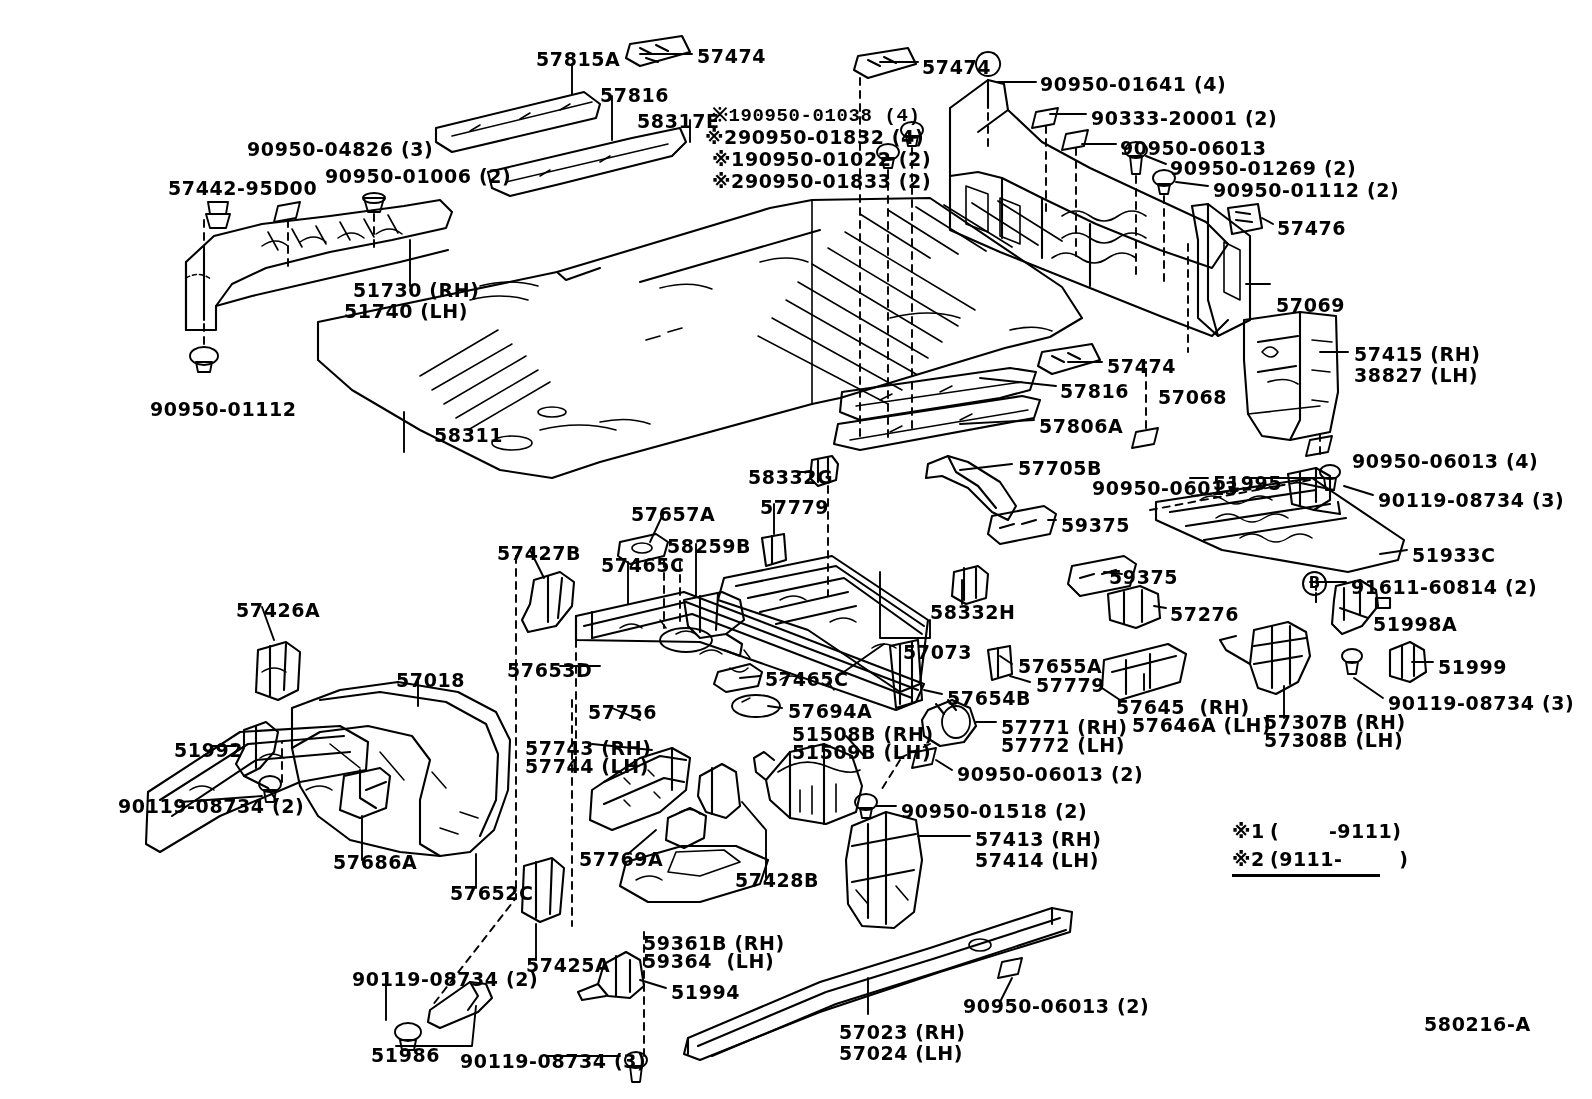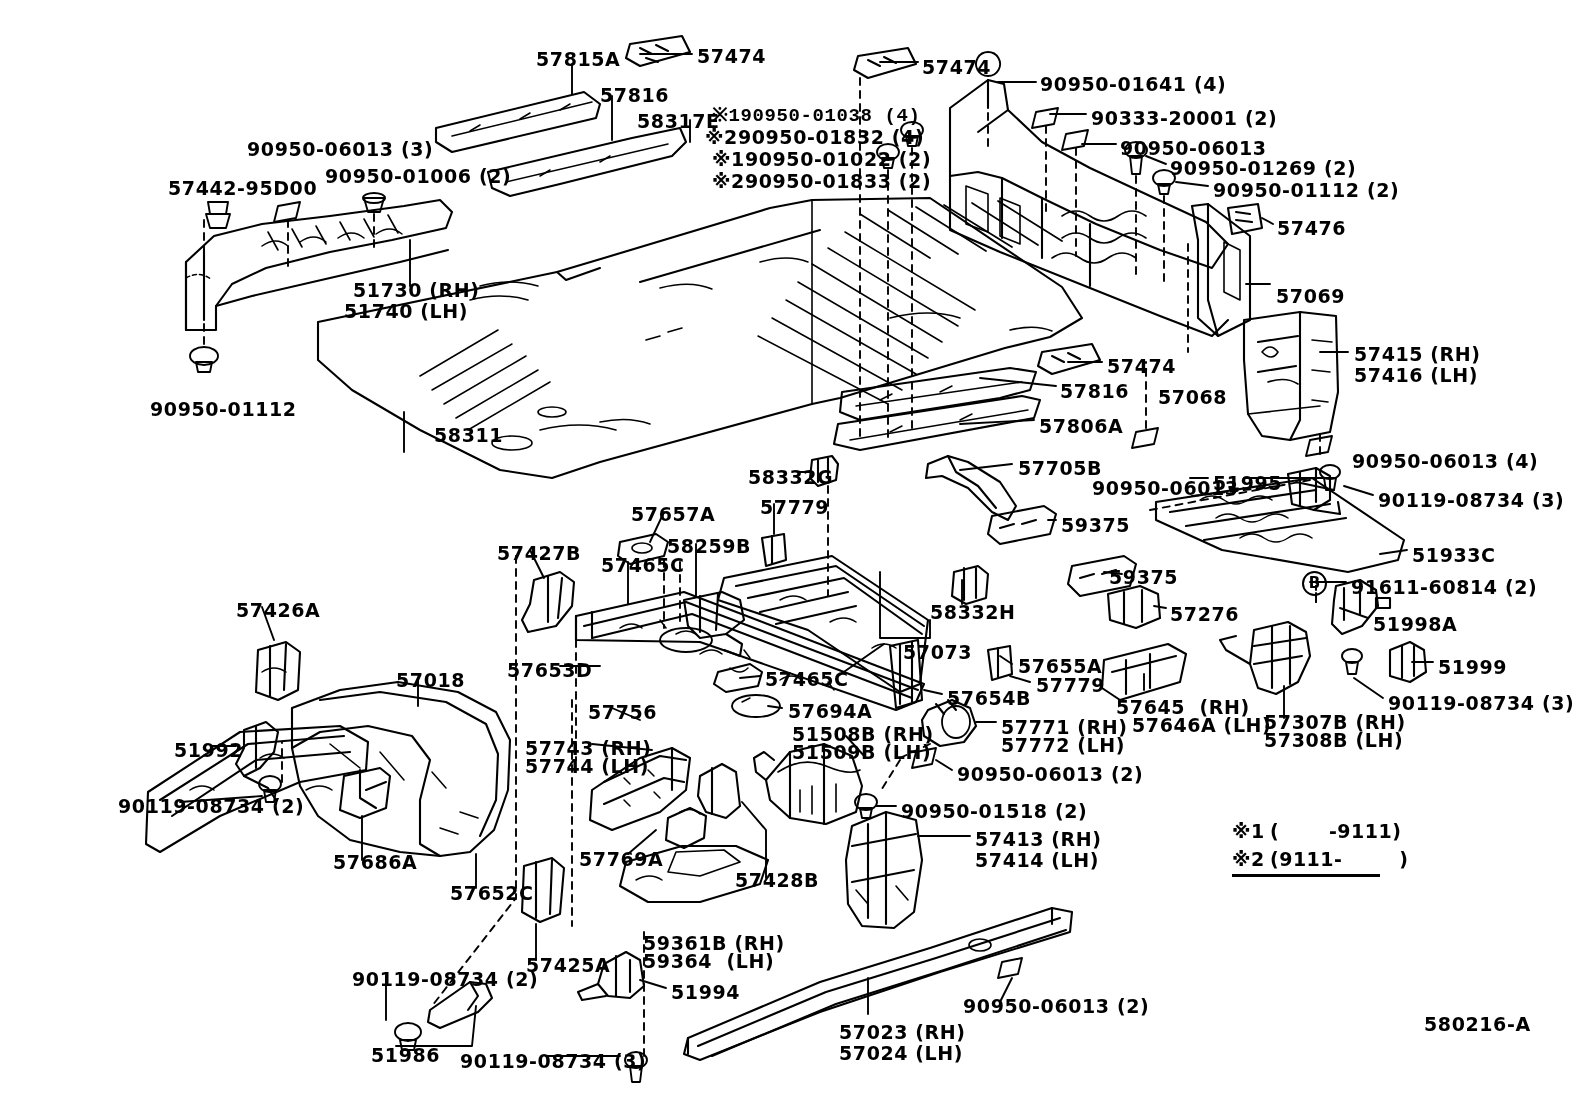--- a/index.html
+++ b/index.html
@@ -572,30 +572,30 @@
       <div class="lbl" style="left: 1040px; top: 73px;">90950-01641 (4)</div>
       <div class="lbl" style="left: 600px; top: 84px;">57816</div>
       <div class="lbl" style="left: 1091px; top: 107px;">90333-20001 (2)</div>
       <div class="lbl" style="left: 637px; top: 110px;">58317E</div>
       <div class="lbl" style="left: 712px; top: 105px; font-family: Liberation Mono, monospace;">※190950-01038 (4)</div>
       <div class="lbl" style="left: 705px; top: 126px;">※290950-01832 (4)</div>
       <div class="lbl" style="left: 1120px; top: 137px;">90950-06013</div>
       <div class="lbl" style="left: 712px; top: 148px;">※190950-01022 (2)</div>
       <div class="lbl" style="left: 1170px; top: 157px;">90950-01269 (2)</div>
       <div class="lbl" style="left: 712px; top: 170px;">※290950-01833 (2)</div>
-      <div class="lbl" style="left: 247px; top: 138px;">90950-06013 (3)</div>
+      <div class="lbl" style="left: 247px; top: 138px;">90950-04826 (3)</div>
       <div class="lbl" style="left: 1213px; top: 179px;">90950-01112 (2)</div>
       <div class="lbl" style="left: 325px; top: 165px;">90950-01006 (2)</div>
       <div class="lbl" style="left: 168px; top: 177px;">57442-95D00</div>
       <div class="lbl" style="left: 1277px; top: 217px;">57476</div>
       <div class="lbl" style="left: 353px; top: 279px;">51730 (RH)</div>
       <div class="lbl" style="left: 344px; top: 300px;">51740 (LH)</div>
-      <div class="lbl" style="left: 1276px; top: 285px;">57069</div>
+      <div class="lbl" style="left: 1276px; top: 294px;">57069</div>
       <div class="lbl" style="left: 1354px; top: 343px;">57415 (RH)</div>
-      <div class="lbl" style="left: 1354px; top: 364px;">57416 (LH)</div>
+      <div class="lbl" style="left: 1354px; top: 364px;">38827 (LH)</div>
       <div class="lbl" style="left: 150px; top: 398px;">90950-01112</div>
       <div class="lbl" style="left: 1107px; top: 355px;">57474</div>
       <div class="lbl" style="left: 1060px; top: 380px;">57816</div>
       <div class="lbl" style="left: 1158px; top: 386px;">57068</div>
       <div class="lbl" style="left: 1039px; top: 415px;">57806A</div>
       <div class="lbl" style="left: 386px; top: 424px; margin-left: 48px;">58311</div>
       <div class="lbl" style="left: 1352px; top: 450px;">90950-06013 (4)</div>
       <div class="lbl" style="left: 1018px; top: 457px;">57705B</div>
       <div class="lbl" style="left: 748px; top: 466px;">58332G</div>
       <div class="lbl" style="left: 1092px; top: 477px;">90950-06013</div>

